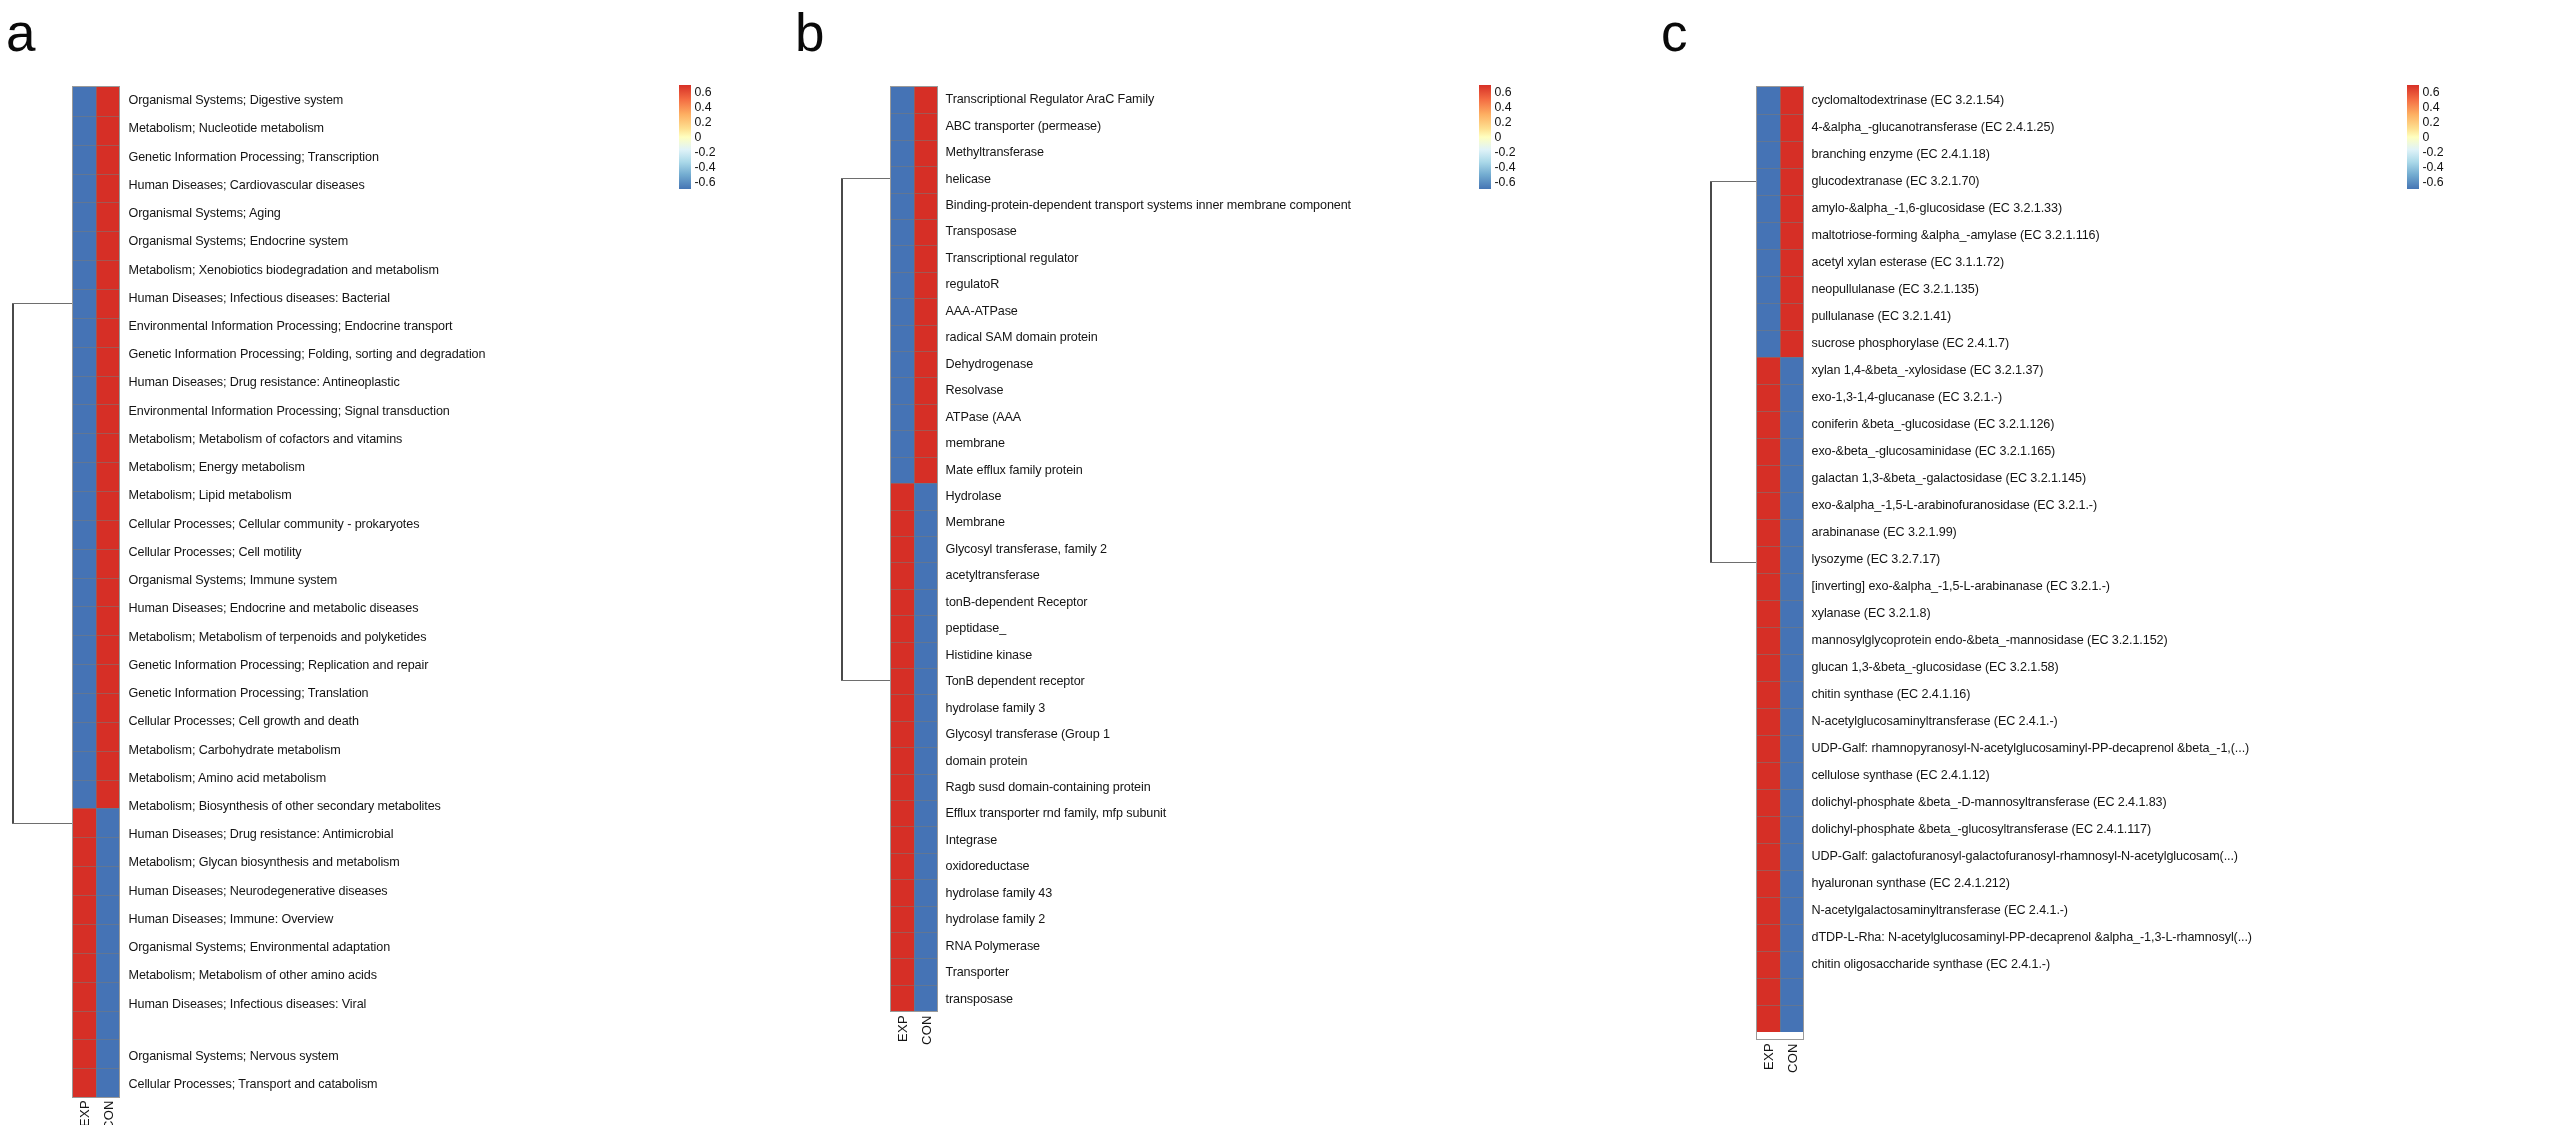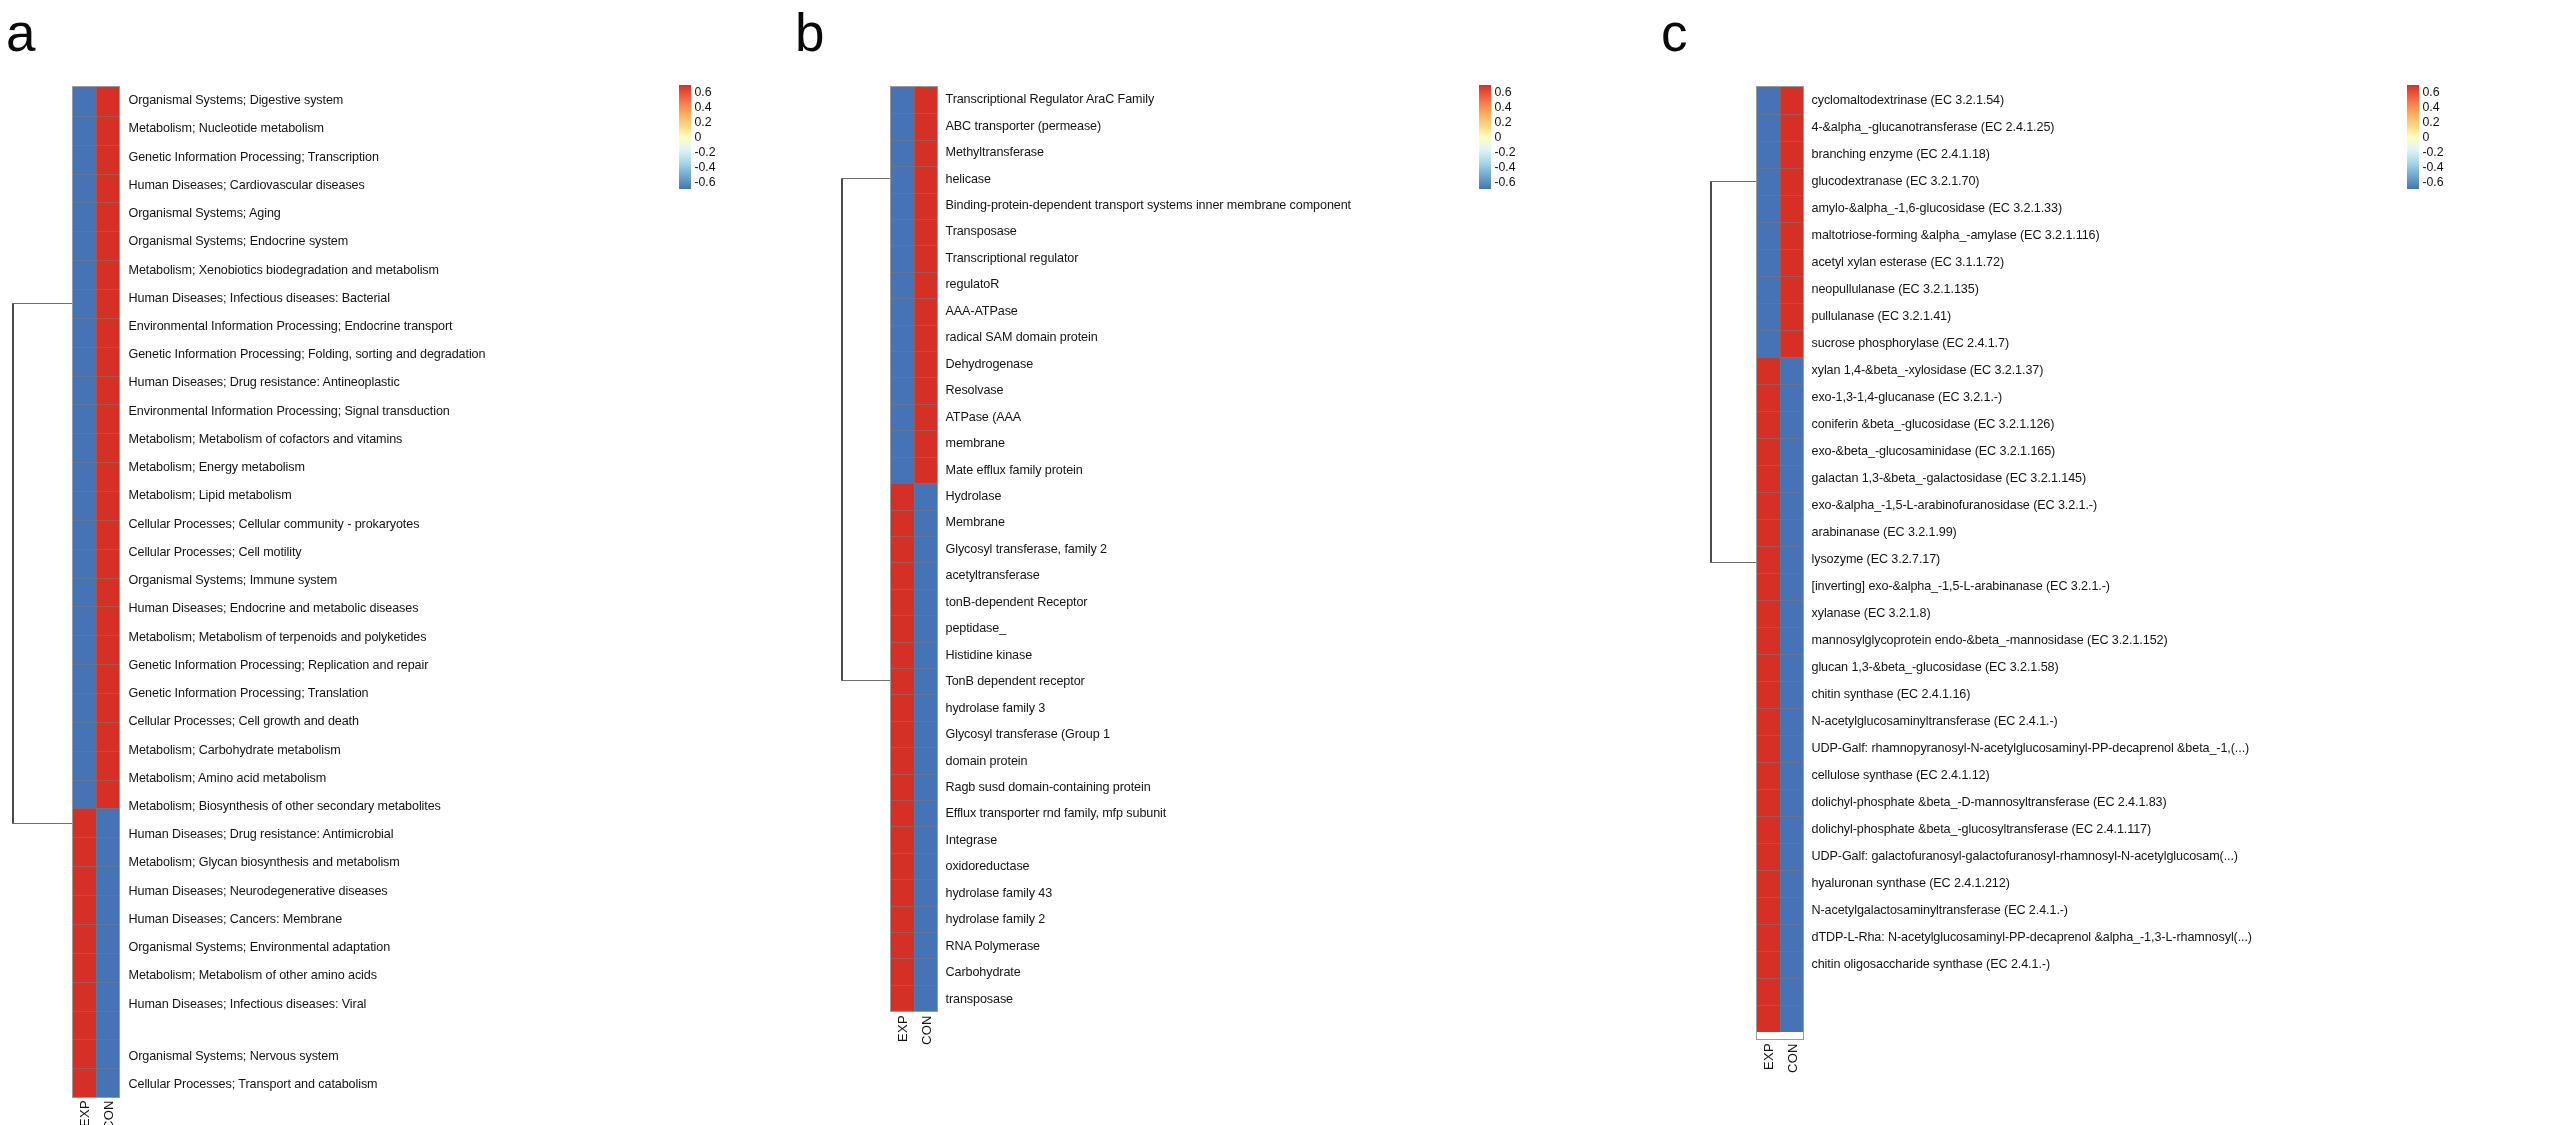--- a/index.html
+++ b/index.html
@@ -301,21 +301,21 @@
         <div class="row-label" style="height: 29px;">Metabolism; Metabolism of terpenoids and polyketides</div>
         <div class="row-label" style="height: 29px;">Genetic Information Processing; Replication and repair</div>
         <div class="row-label" style="height: 29px;">Genetic Information Processing; Translation</div>
         <div class="row-label" style="height: 29px;">Cellular Processes; Cell growth and death</div>
         <div class="row-label" style="height: 29px;">Metabolism; Carbohydrate metabolism</div>
         <div class="row-label" style="height: 29px;">Metabolism; Amino acid metabolism</div>
         <div class="row-label" style="height: 29px;">Metabolism; Biosynthesis of other secondary metabolites</div>
         <div class="row-label" style="height: 29px;">Human Diseases; Drug resistance: Antimicrobial</div>
         <div class="row-label" style="height: 29px;">Metabolism; Glycan biosynthesis and metabolism</div>
         <div class="row-label" style="height: 29px;">Human Diseases; Neurodegenerative diseases</div>
-        <div class="row-label" style="height: 29px;">Human Diseases; Cancers: Membrane</div>
+        <div class="row-label" style="height: 29px;">Human Diseases; Immune: Overview</div>
         <div class="row-label" style="height: 29px;">Organismal Systems; Environmental adaptation</div>
         <div class="row-label" style="height: 29px;">Metabolism; Metabolism of other amino acids</div>
         <div class="row-label" style="height: 29px;">Human Diseases; Infectious diseases: Viral</div>
         <div class="row-label" style="height: 29px; margin-top: 24px;">Organismal Systems; Nervous system</div>
         <div class="row-label" style="height: 29px;">Cellular Processes; Transport and catabolism</div>
       </div>
       <div class="col-axis" style="left: 72px; top: 1100px; width: 48px; height: 53px;">
         <div class="col-axis-label">EXP</div>
         <div class="col-axis-label">CON</div>
       </div>
@@ -510,21 +510,21 @@
         <div class="row-label" style="height: 26.5px;">hydrolase family 3</div>
         <div class="row-label" style="height: 26.5px;">Glycosyl transferase (Group 1</div>
         <div class="row-label" style="height: 26.5px;">domain protein</div>
         <div class="row-label" style="height: 26.5px;">Ragb susd domain-containing protein</div>
         <div class="row-label" style="height: 26.5px;">Efflux transporter rnd family, mfp subunit</div>
         <div class="row-label" style="height: 26.5px;">Integrase</div>
         <div class="row-label" style="height: 26.5px;">oxidoreductase</div>
         <div class="row-label" style="height: 26.5px;">hydrolase family 43</div>
         <div class="row-label" style="height: 26.5px;">hydrolase family 2</div>
         <div class="row-label" style="height: 26.5px;">RNA Polymerase</div>
-        <div class="row-label" style="height: 26.5px;">Carbohydrate</div>
+        <div class="row-label" style="height: 26.5px;">Transporter</div>
         <div class="row-label" style="height: 26.5px;">transposase</div>
       </div>
       <div class="col-axis" style="left: 890px; top: 1015px; width: 48px; height: 53px;">
         <div class="col-axis-label">EXP</div>
         <div class="col-axis-label">CON</div>
       </div>
       <div class="colorbar" style="left: 1479px; top: 85px; height: 104px;">
         <div class="bar"></div>
         <div class="ticks">
           <div class="tick" style="top: 7.4px;">0.6</div>

